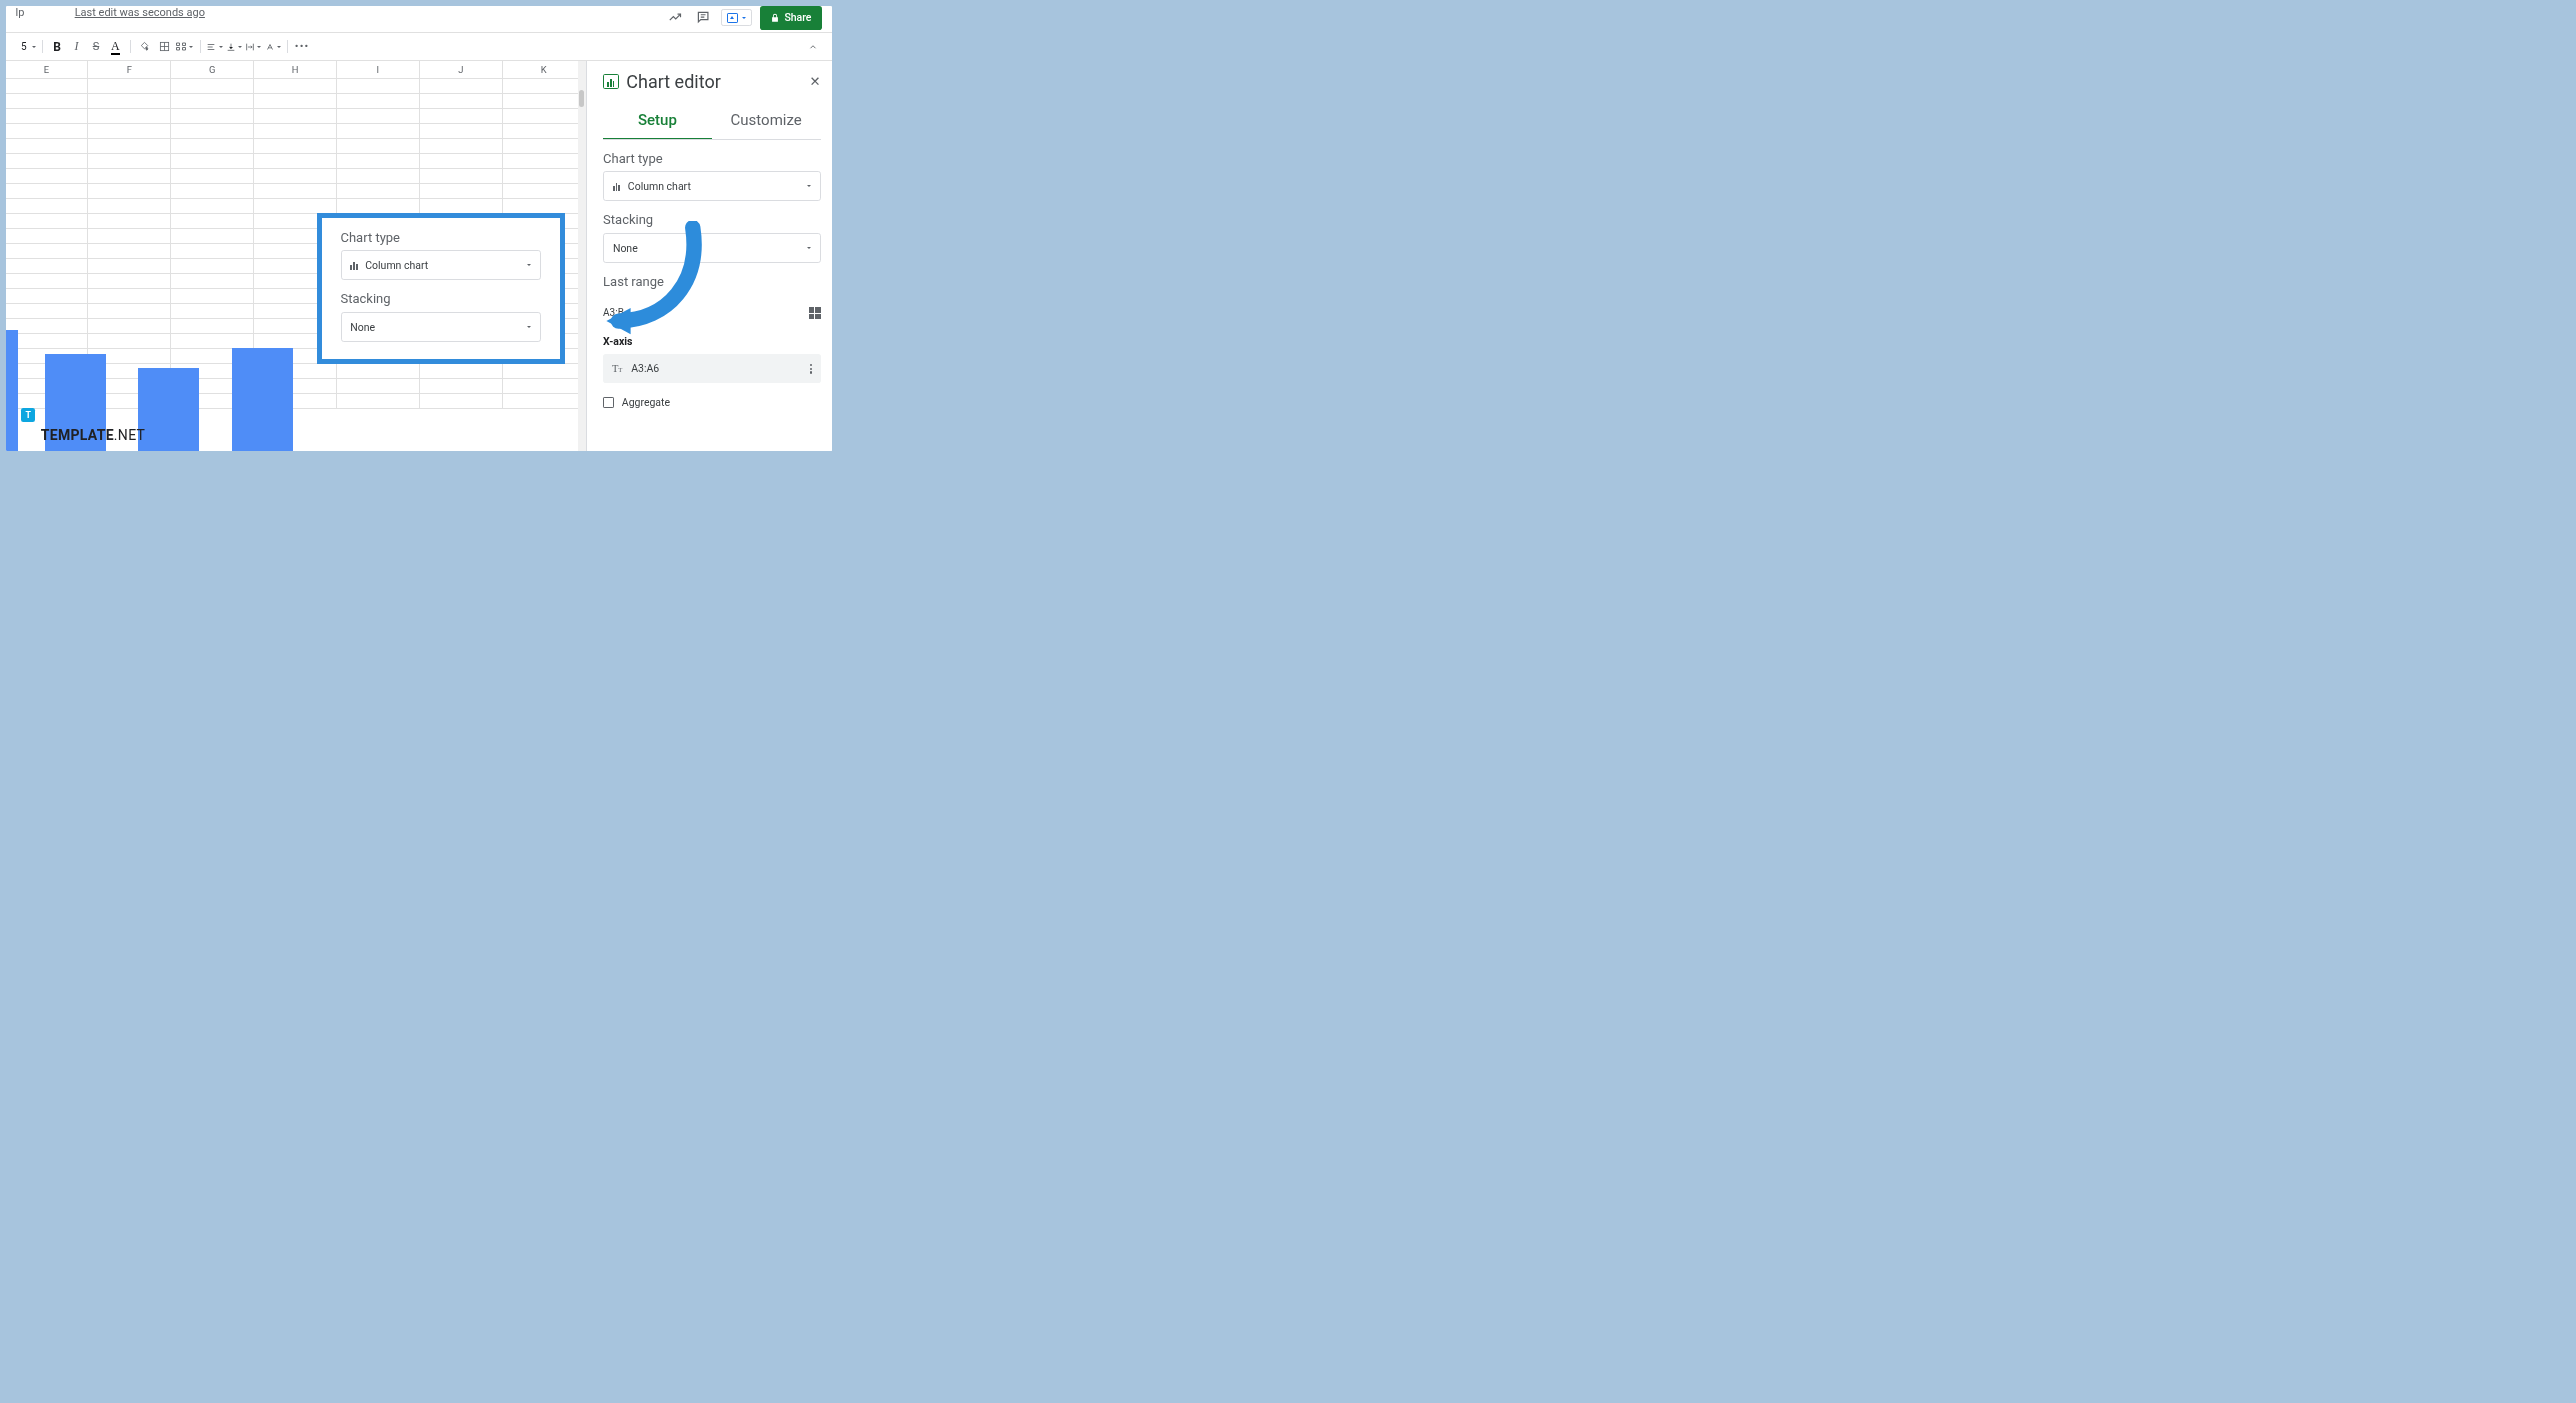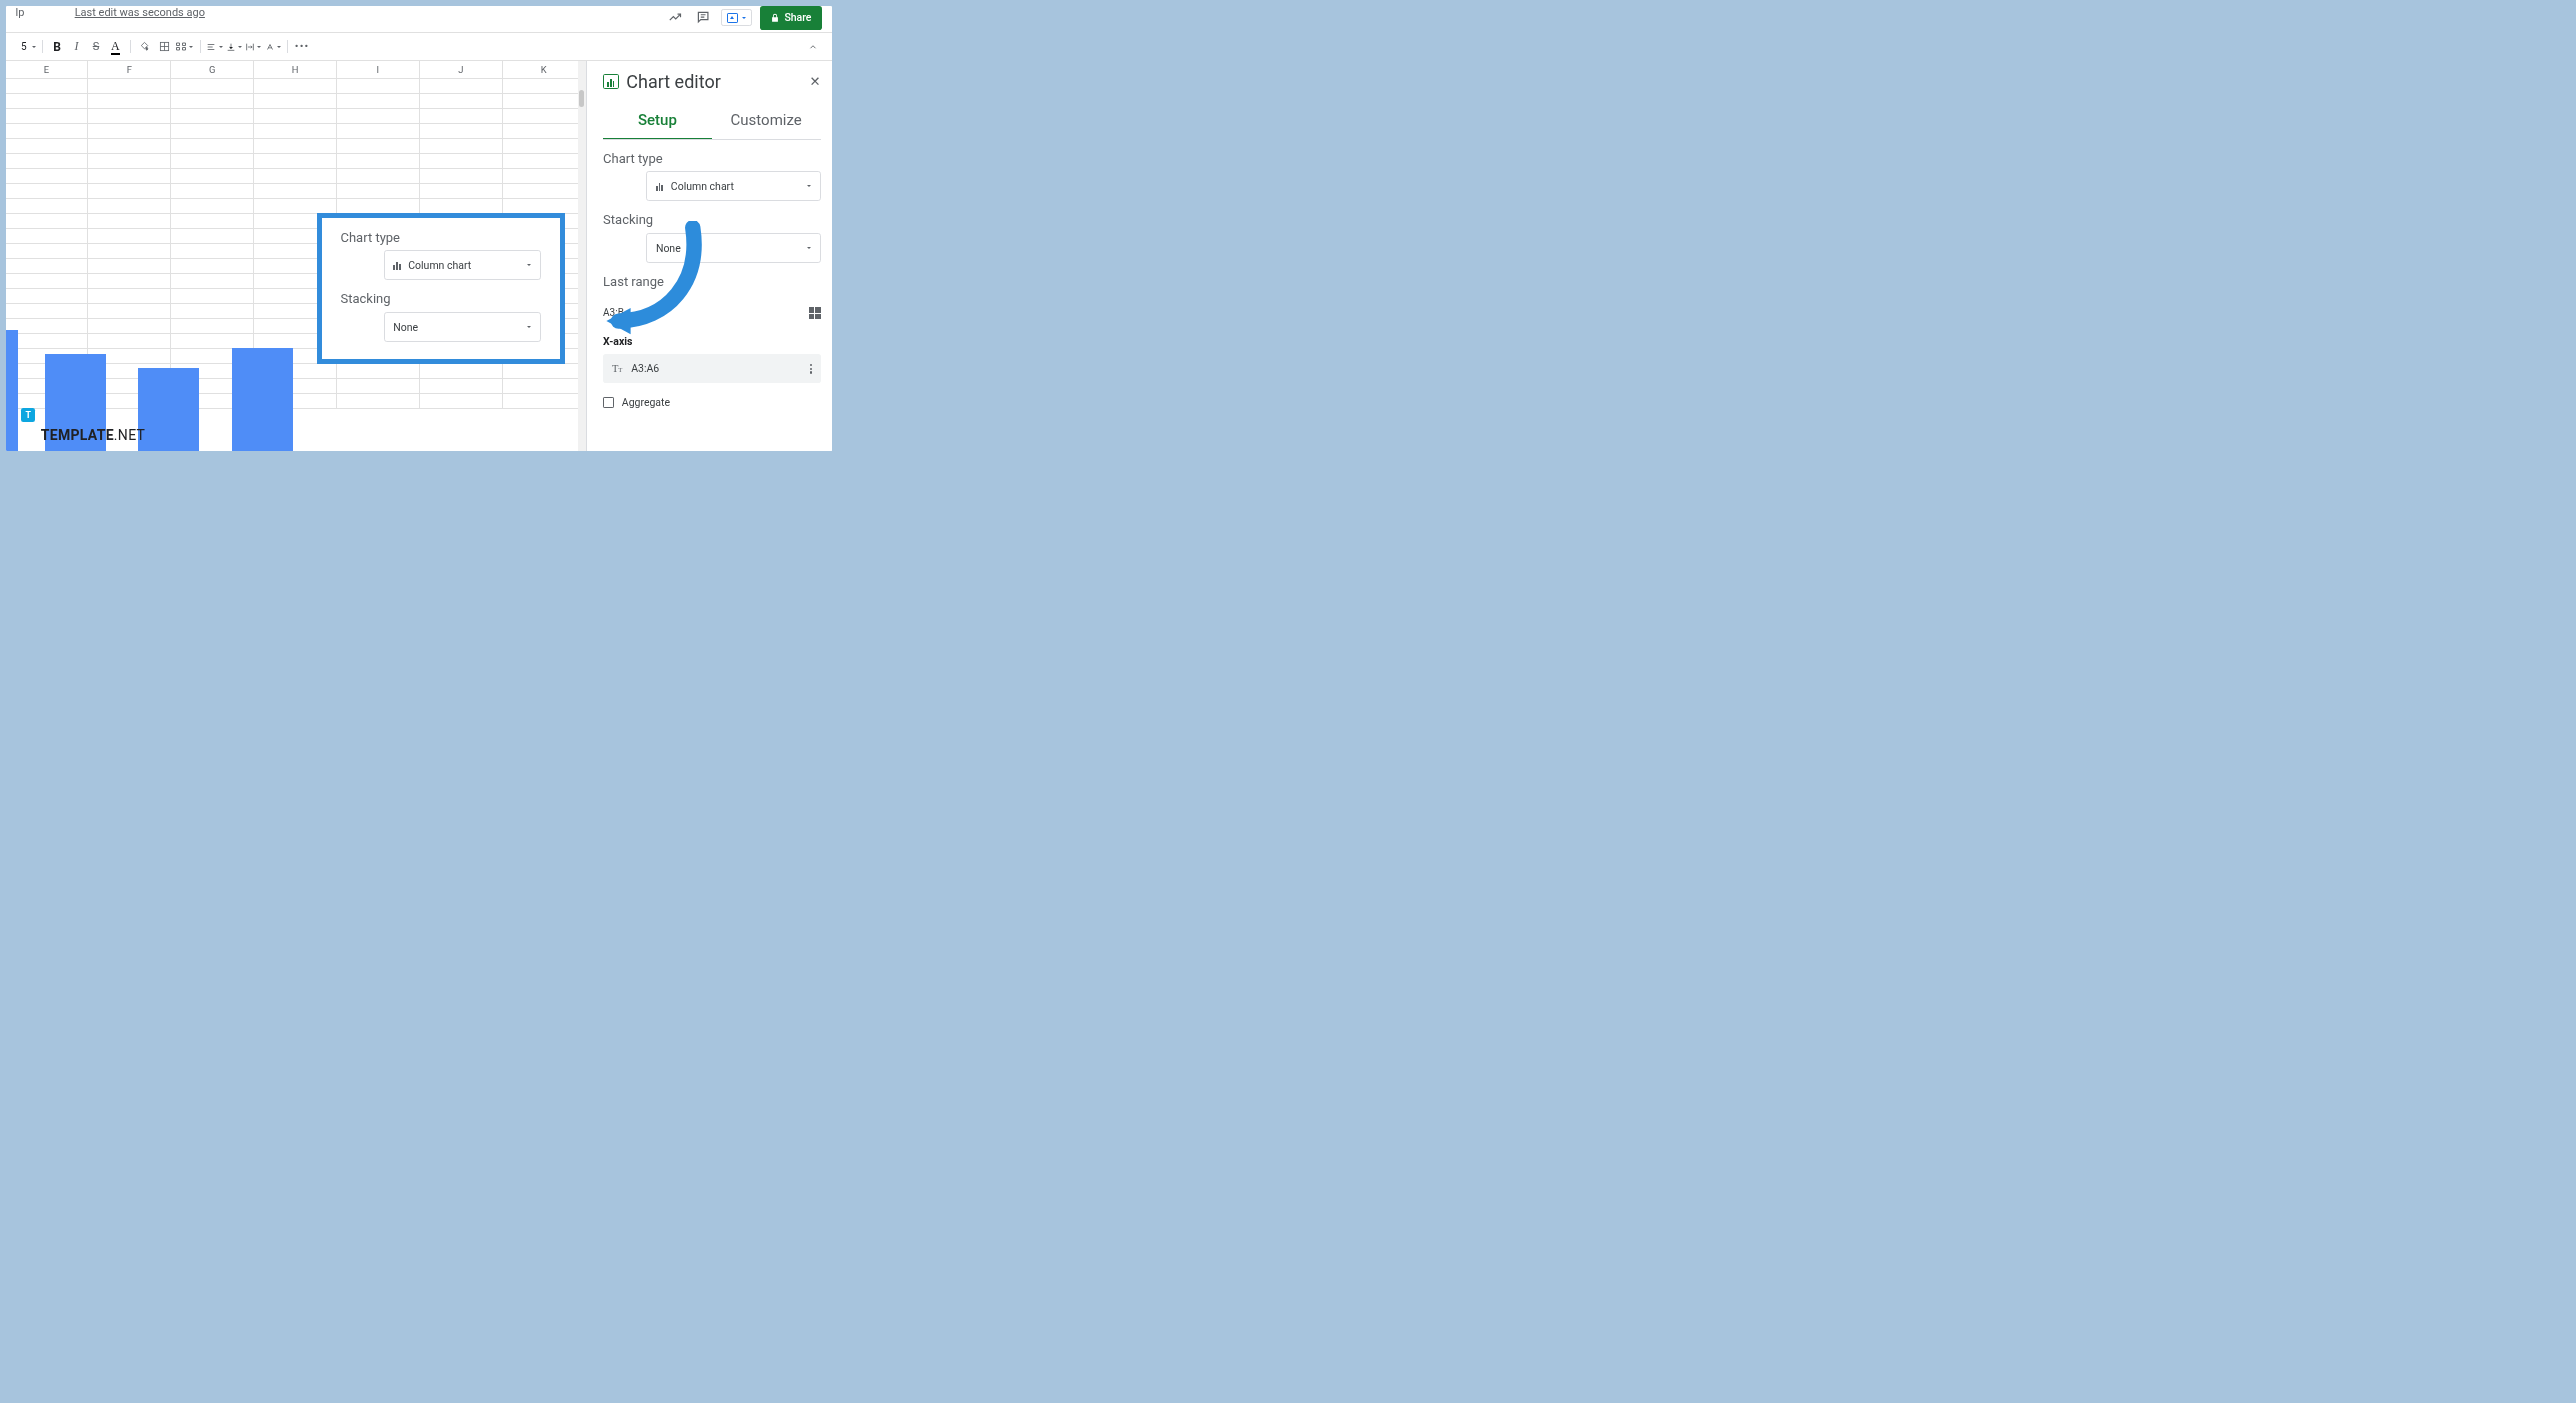--- a/index.html
+++ b/index.html
@@ -165,21 +165,20 @@
   .tab.active { color: #188038; border-bottom: 1.7px solid #188038; font-weight: 500; }
   .sb-label { font-size: 13px; color: #5f6368; margin-top: 11px; margin-bottom: 5.5px; }
   .sb-select {
     border: 0.6px solid #dadce0;
     border-radius: 2.8px;
     padding: 7.7px 8.8px;
     display: flex;
     align-items: center;
     justify-content: space-between;
     cursor: pointer;
-    margin-left: 43px;
   }
   .sb-select-left { display: flex; align-items: center; gap: 7.7px; font-size: 10.5px; color: #3c4043; }
   .mini-chart { display: flex; align-items: flex-end; gap: 1.1px; height: 8.8px; }
   .mini-chart span { width: 1.7px; background: #5f6368; }
   .range-row { display: flex; justify-content: space-between; margin-top: 18px; }
   .range-text { font-size: 10px; color: #3c4043; }
   .grid-ic {
     width: 12px; height: 12px;
     display: grid; grid-template-columns: 1fr 1fr; grid-template-rows: 1fr 1fr;
     gap: 1.1px; cursor: pointer;

